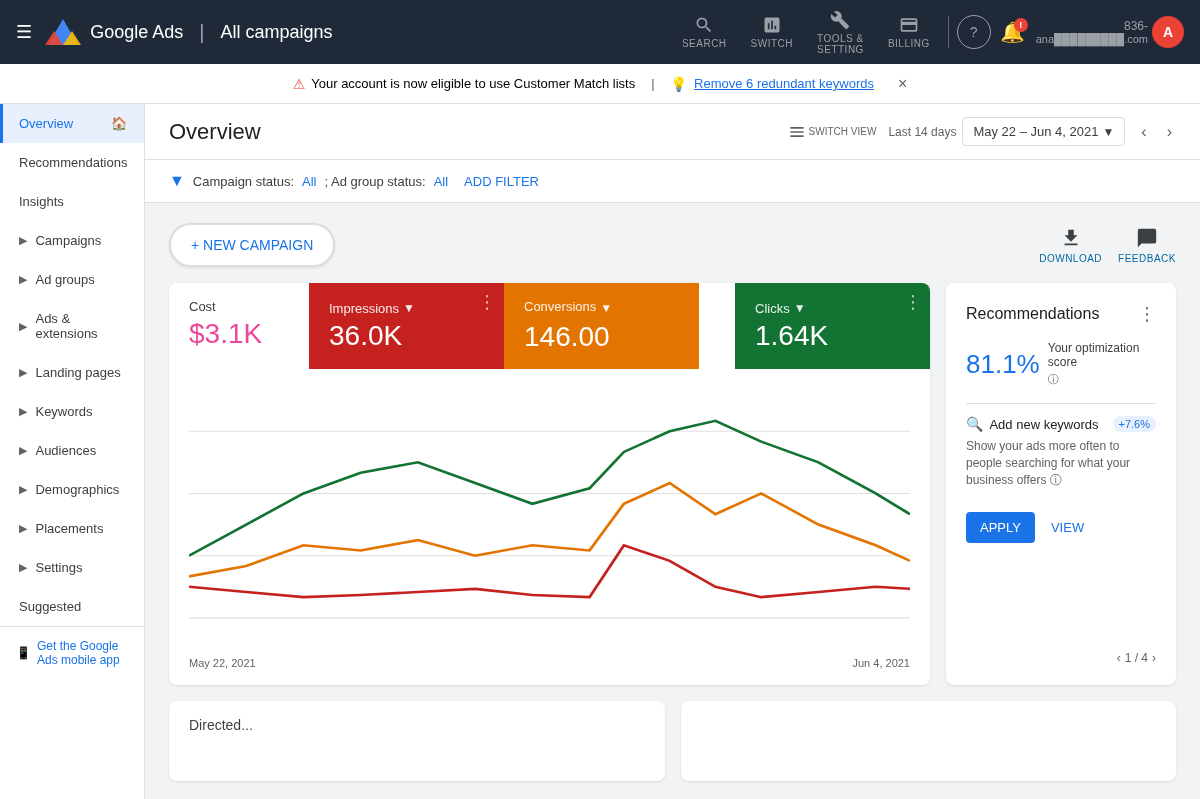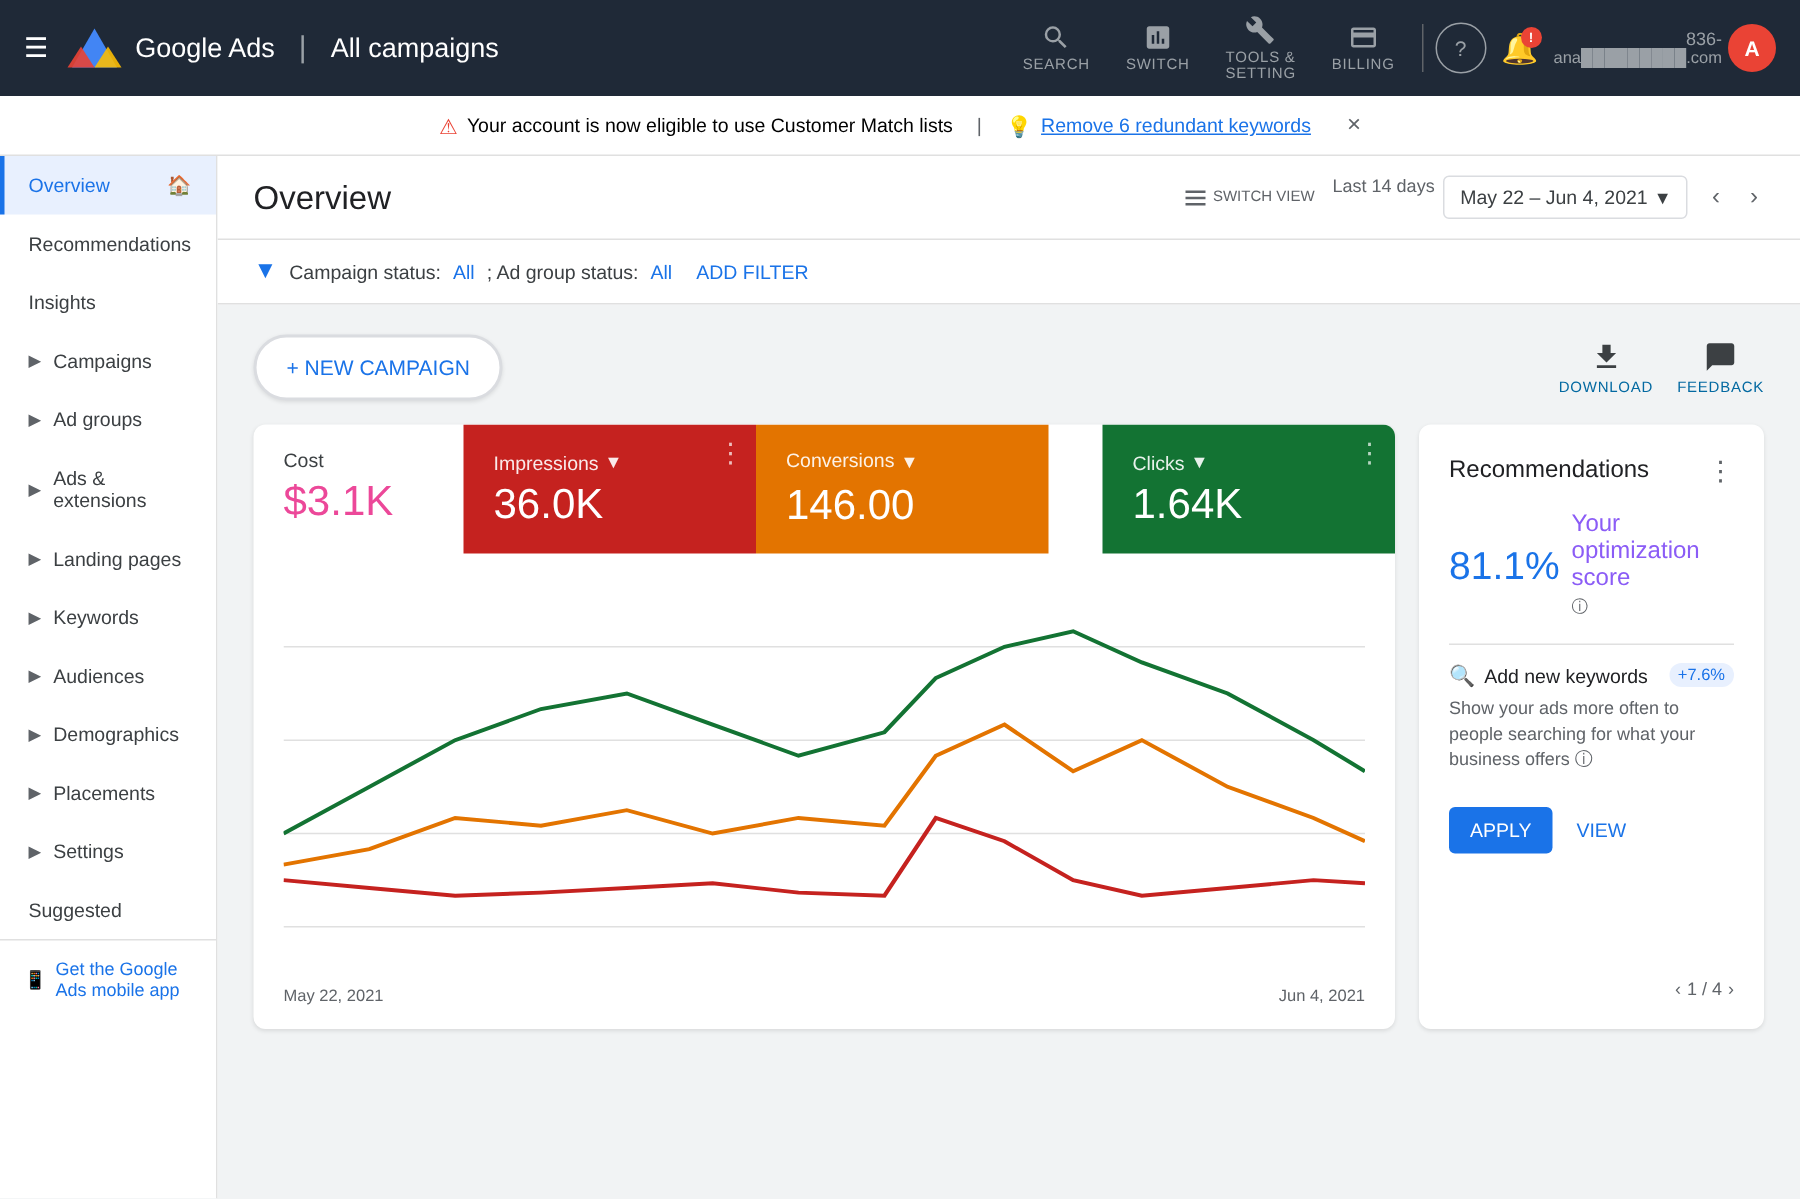--- a/index.html
+++ b/index.html
@@ -84,21 +84,21 @@
     
     .page-header {
       background: #fff; padding: 0 24px;
       display: flex; align-items: center; justify-content: space-between;
       height: 56px; border-bottom: 1px solid #e0e0e0;
     }
     .page-title { font-size: 22px; color: #202124; font-weight: 400; }
     .page-header-right { display: flex; align-items: center; gap: 12px; }
     .switch-view { display: flex; align-items: center; gap: 2px; font-size: 10px; color: #5f6368; cursor: pointer; }
     .switch-view svg { width: 20px; height: 20px; }
-    .date-range { display: flex; align-items: flex-start; gap: 6px; font-size: 13px; color: #3c4043; }
+    .date-range { display: flex; align-items: center; gap: 6px; font-size: 13px; color: #3c4043; }
     .date-range-label { color: #5f6368; font-size: 12px; }
     .date-dropdown { display: flex; align-items: center; gap: 4px; cursor: pointer; border: 1px solid #dadce0; padding: 6px 10px; border-radius: 4px; }
     .nav-arrow { cursor: pointer; color: #5f6368; font-size: 16px; padding: 4px; }
 
     
     .filter-bar {
       background: #fff; padding: 12px 24px;
       display: flex; align-items: center; gap: 8px;
       border-bottom: 1px solid #e0e0e0; font-size: 13px;
     }
@@ -156,21 +156,21 @@
       background: #fff; border-radius: 8px;
       box-shadow: 0 1px 3px rgba(0,0,0,0.1);
       width: 230px; flex-shrink: 0; padding: 20px;
       display: flex; flex-direction: column;
     }
     .rec-card-header { display: flex; align-items: center; justify-content: space-between; margin-bottom: 16px; }
     .rec-card-title { font-size: 16px; color: #202124; }
     .rec-more-btn { color: #5f6368; font-size: 18px; cursor: pointer; }
     .optimization-score { display: flex; align-items: center; gap: 8px; margin-bottom: 16px; }
     .score-value { font-size: 26px; color: #1a73e8; font-weight: 400; }
-    .score-label { font-size: 16px; color: #8b5cf6; }
+    .score-label { font-size: 12px; color: #404040; }
     .score-help { color: #5f6368; font-size: 11px; cursor: pointer; }
     .rec-divider { height: 1px; background: #e0e0e0; margin-bottom: 12px; }
     .rec-suggestion { margin-bottom: 12px; }
     .rec-suggestion-header { display: flex; align-items: center; justify-content: space-between; gap: 6px; margin-bottom: 6px; }
     .rec-icon { color: #1a73e8; font-size: 14px; }
     .rec-suggestion-title { font-size: 13px; color: #202124; font-weight: 500; flex: 1; }
     .rec-badge { background: #e8f0fe; color: #1a73e8; font-size: 11px; padding: 2px 6px; border-radius: 10px; font-weight: 500; }
     .rec-description { font-size: 12px; color: #5f6368; line-height: 1.4; }
     .rec-actions { display: flex; gap: 8px; margin-top: 12px; }
     .apply-btn { background: #1a73e8; color: #fff; border: none; padding: 8px 14px; border-radius: 4px; font-size: 13px; cursor: pointer; font-weight: 500; }
@@ -454,16 +454,23 @@
           </div>
           <div class="rec-pagination">
             <span class="page-arrow">‹</span>
             <span>1 / 4</span>
             <span class="page-arrow">›</span>
           </div>
         </div>
 
       </div>
 
+      <div class="bottom-cards">
+        <div class="bottom-card">
+          <div class="bottom-card-title">Directed...</div>
+        </div>
+        <div class="bottom-card">
+        </div>
+      </div>
 
     </div>
   </div>
 </div>
 
 </body></html>

